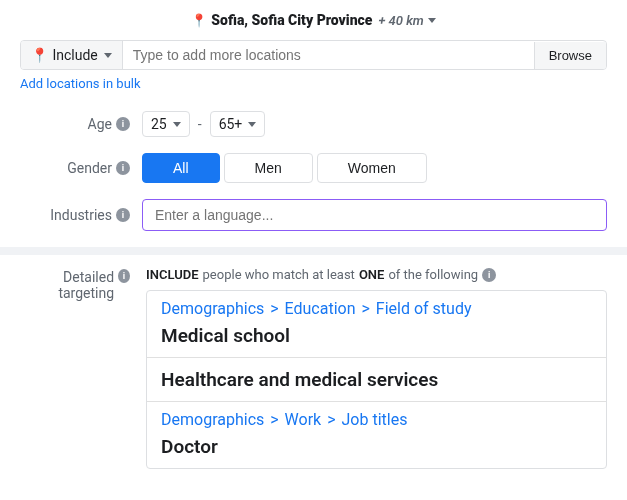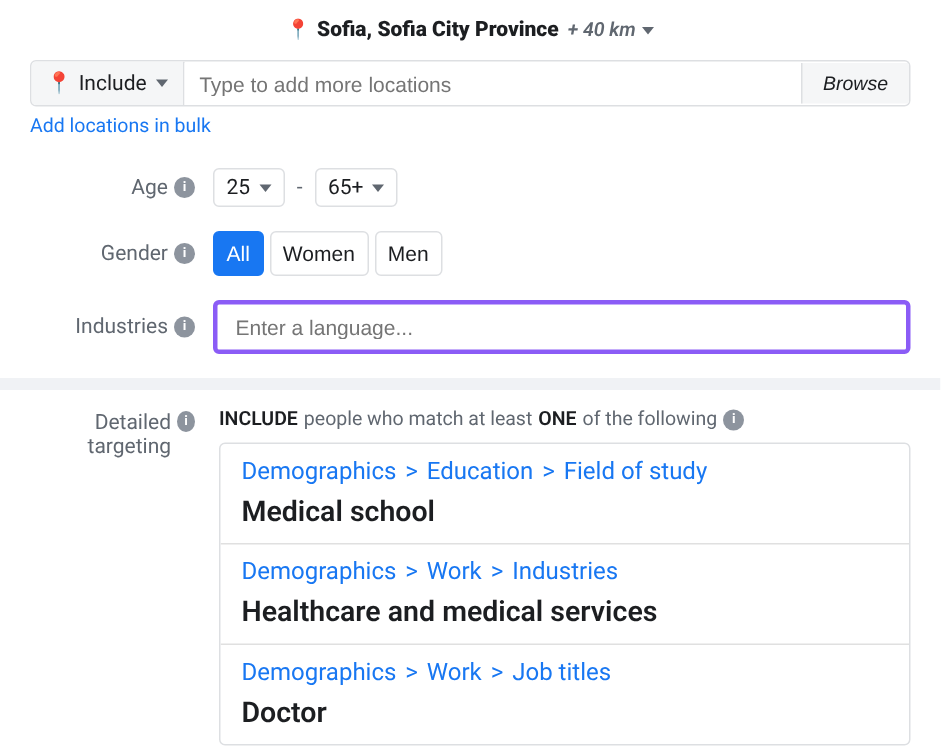--- a/index.html
+++ b/index.html
@@ -82,21 +82,20 @@
       background: #fff;
     }
     .browse-btn {
       padding: 6px 14px;
       border: none;
       border-left: 1px solid #dddfe2;
       background: #f5f6f7;
       color: #1c1e21;
       font-size: 13px;
       cursor: pointer;
-      font-style: italic;
     }
 
     .add-bulk-link {
       display: block;
       color: #1877f2;
       font-size: 13px;
       margin: 0 20px 12px;
       cursor: pointer;
       text-decoration: none;
     }
@@ -152,38 +151,38 @@
     .age-dash {
       color: #606770;
     }
 
     
     .gender-controls {
       display: flex;
       gap: 4px;
     }
     .gender-btn {
-      padding: 6px 8px;
+      padding: 6px 30px;
       border: 1px solid #dddfe2;
       border-radius: 4px;
       background: #fff;
       font-size: 14px;
       cursor: pointer;
       color: #1c1e21;
     }
     .gender-btn.active {
       background: #1877f2;
       border-color: #1877f2;
       color: #fff;
     }
 
     
     .language-input {
       flex: 1;
-      border: 3px solid #8b5cf6;
+      border: 1px solid #8b5cf6;
       border-radius: 4px;
       padding: 7px 12px;
       font-size: 14px;
       color: #8d949e;
       outline: none;
     }
 
     
     .detailed-section {
       display: flex;
@@ -295,22 +294,22 @@
   </div>
 </div>
 
 <div class="form-row">
   <div class="form-label">
     <span>Gender</span>
     <span class="info-icon">i</span>
   </div>
   <div class="gender-controls">
     <button class="gender-btn active">All</button>
+    <button class="gender-btn">Men</button>
     <button class="gender-btn">Women</button>
-    <button class="gender-btn">Men</button>
   </div>
 </div>
 
 <div class="form-row">
   <div class="form-label">
     <span>Industries</span>
     <span class="info-icon">i</span>
   </div>
   <input class="language-input" type="text" placeholder="Enter a language..." style="">
 </div>
@@ -328,21 +327,20 @@
       <span>of the following</span>
       <span class="info-icon">i</span>
     </div>
     <div class="targeting-box">
 
     <div class="targeting-item">
           <div class="targeting-breadcrumb"><a>Demographics</a><span class="sep"> &gt; </span><a>Education</a><span class="sep"> &gt; </span><a>Field of study</a></div>
           <div class="targeting-value">Medical school</div>
         </div>
         <div class="targeting-item">
-          <div class="targeting-breadcrumb"><a>Demographics</a><span class="sep"> &gt; </span><a>Work</a><span class="sep"> &gt; </span><a>Industries</a></div>
           <div class="targeting-value">Healthcare and medical services</div>
         </div>
         <div class="targeting-item">
           <div class="targeting-breadcrumb"><a>Demographics</a><span class="sep"> &gt; </span><a>Work</a><span class="sep"> &gt; </span><a>Job titles</a></div>
           <div class="targeting-value">Doctor</div>
         </div>
       </div>
   </div>
 </div>
 

